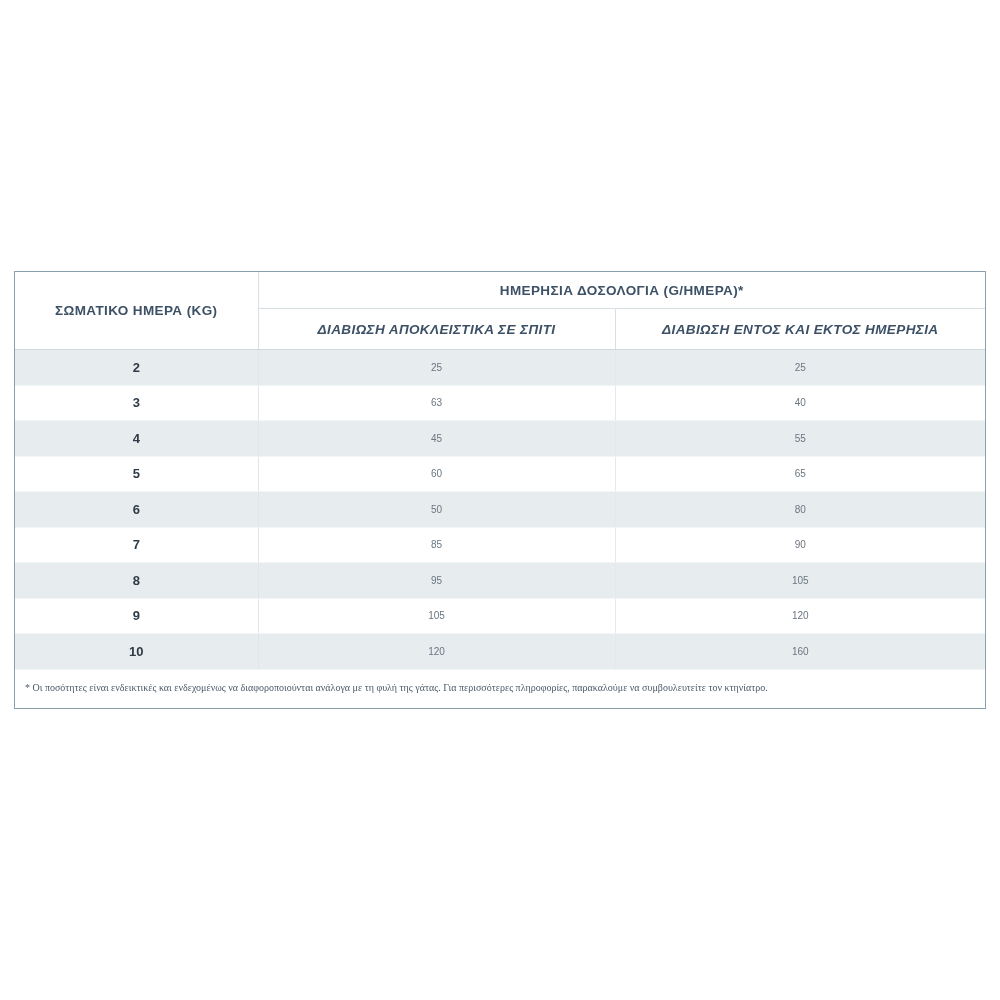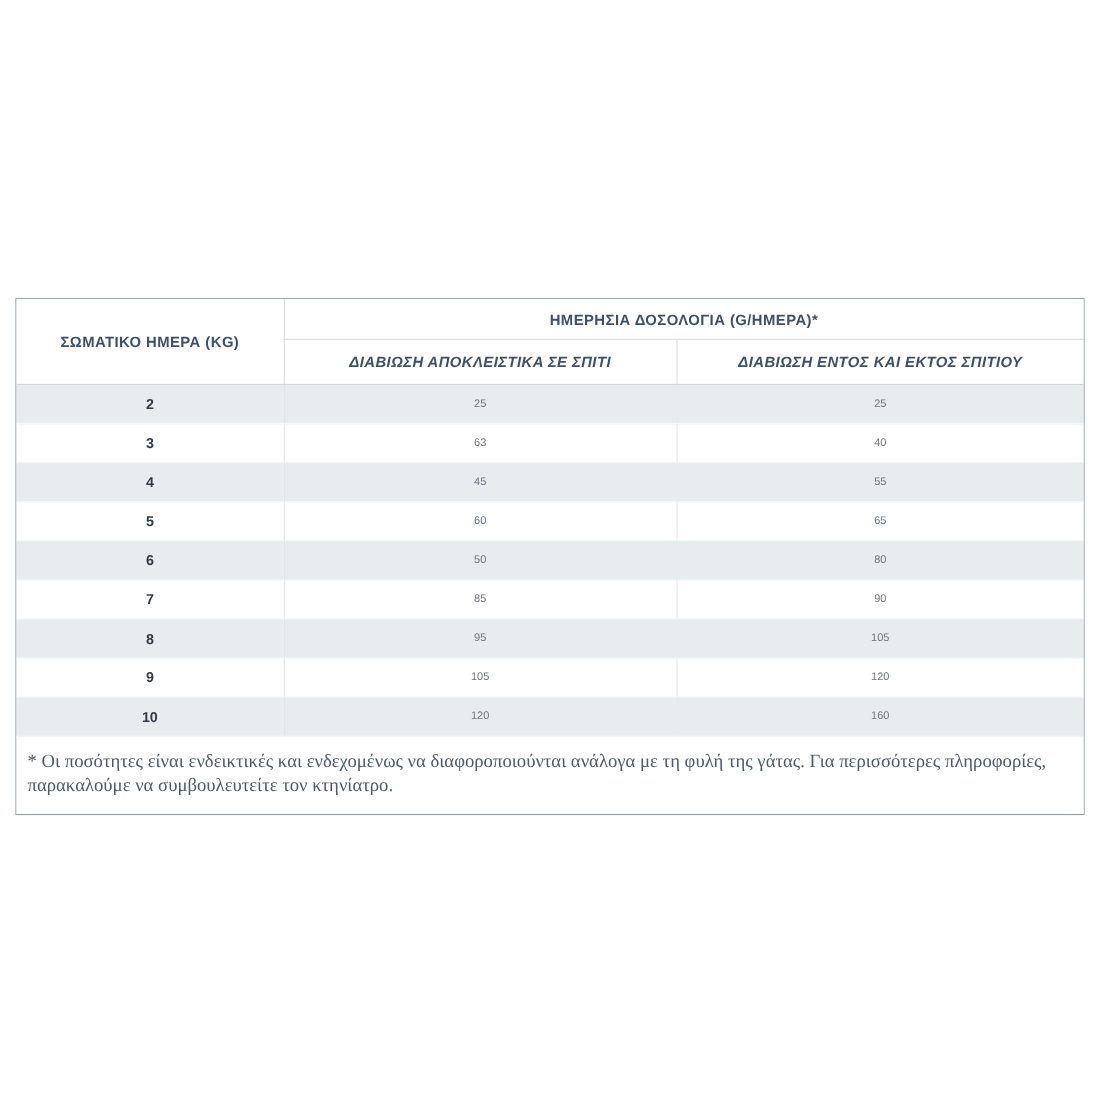--- a/index.html
+++ b/index.html
@@ -109,21 +109,21 @@
   }
 
   
   tfoot td.footnote-cell {
     background: #ffffff;
     padding: 11px 10px 14px 10px;
     border-top: 1px solid #cfd8dd;
   }
   .footnote-text {
     font-family: "Liberation Serif", "DejaVu Serif", serif;
-    font-size: 17px;
+    font-size: 10px;
     line-height: 1.35;
     color: #4a5a6a;
     text-align: left;
     font-weight: normal;
   }
 </style>
 </head>
 <body>
 
 <div id="feeding-table-wrap">
@@ -134,21 +134,21 @@
       <col class="c-outdoor">
     </colgroup>
 
     <thead>
       <tr>
         <th class="weight-head" rowspan="2">ΣΩΜΑΤΙΚΟ ΗΜΕΡΑ (KG)</th>
         <th class="daily-head" colspan="2">ΗΜΕΡΗΣΙΑ ΔΟΣΟΛΟΓΙΑ (G/ΗΜΕΡΑ)*</th>
       </tr>
       <tr>
         <th class="sub-head indoor">ΔΙΑΒΙΩΣΗ ΑΠΟΚΛΕΙΣΤΙΚΑ ΣΕ ΣΠΙΤΙ</th>
-        <th class="sub-head">ΔΙΑΒΙΩΣΗ ΕΝΤΟΣ ΚΑΙ ΕΚΤΟΣ ΣΠΙΤΙΟΥ</th>
+        <th class="sub-head">ΔΙΑΒΙΩΣΗ ΕΝΤΟΣ ΚΑΙ ΕΚΤΟΣ ΗΜΕΡΗΣΙΑ</th>
       </tr>
     </thead>
 
     <tbody id="table-body">
 
     <tr class="odd">
           <td class="weight-cell">2</td>
           <td class="mid-cell">25</td>
           <td>25</td>
         </tr>

